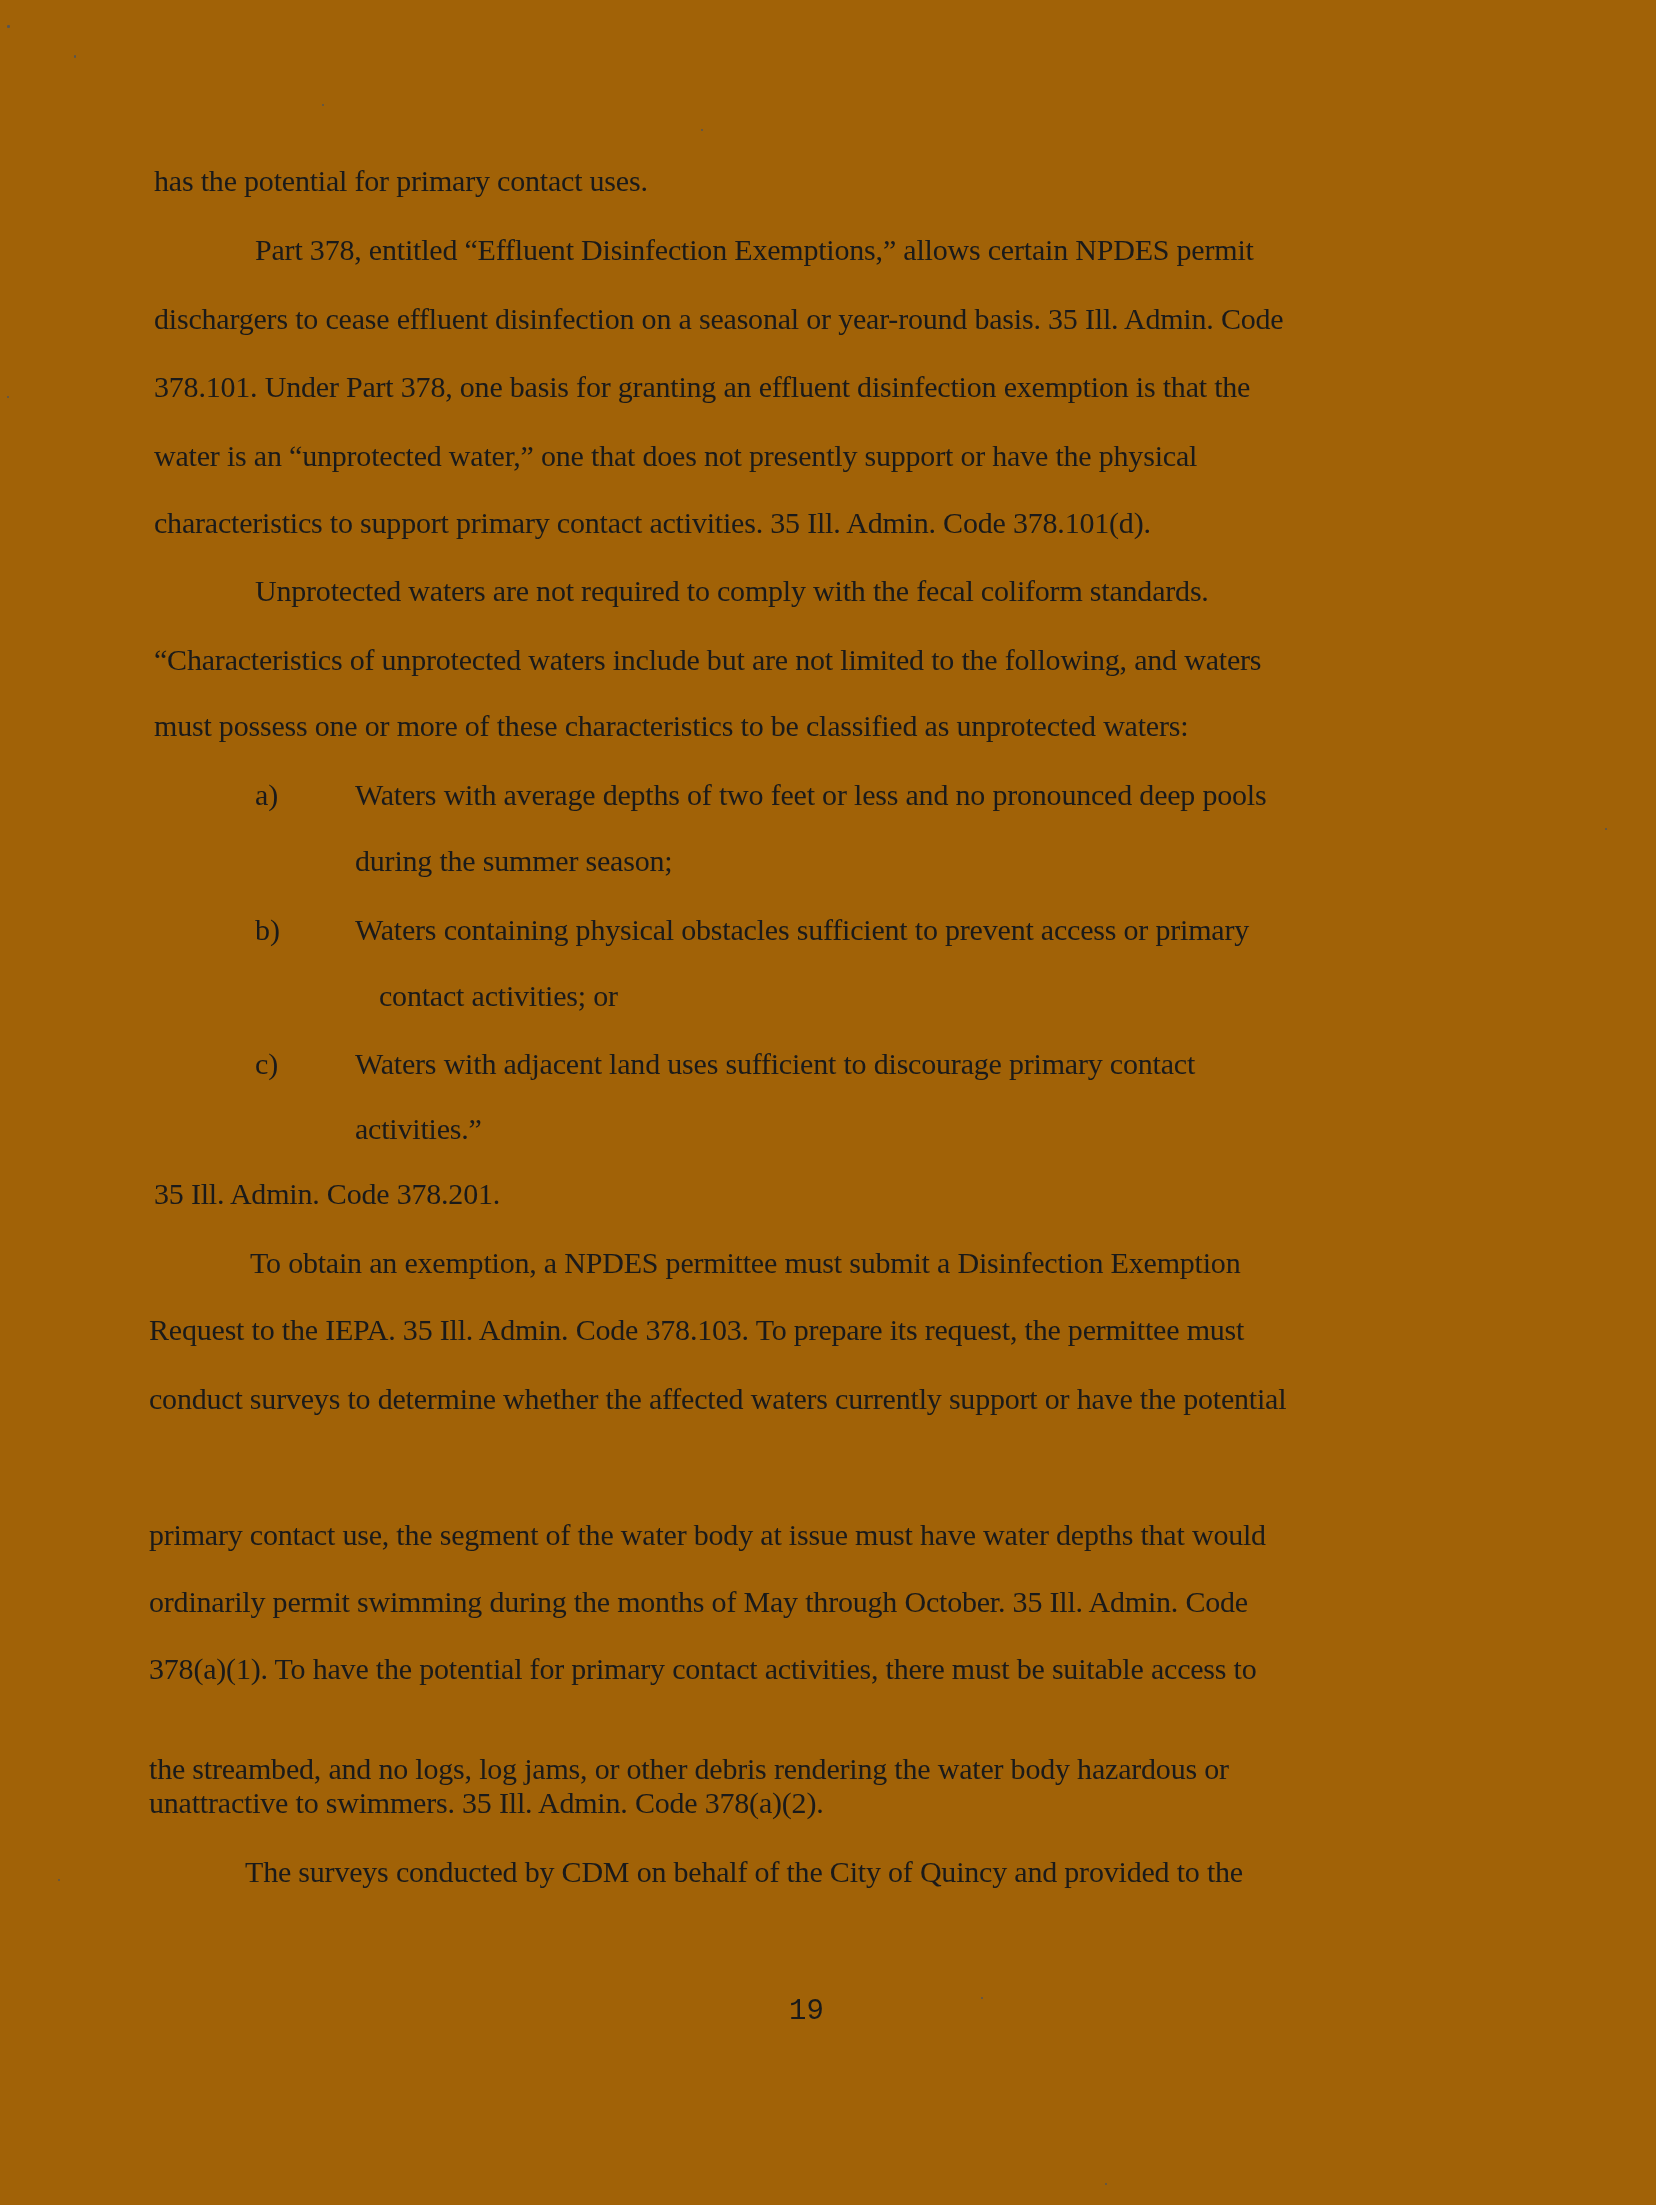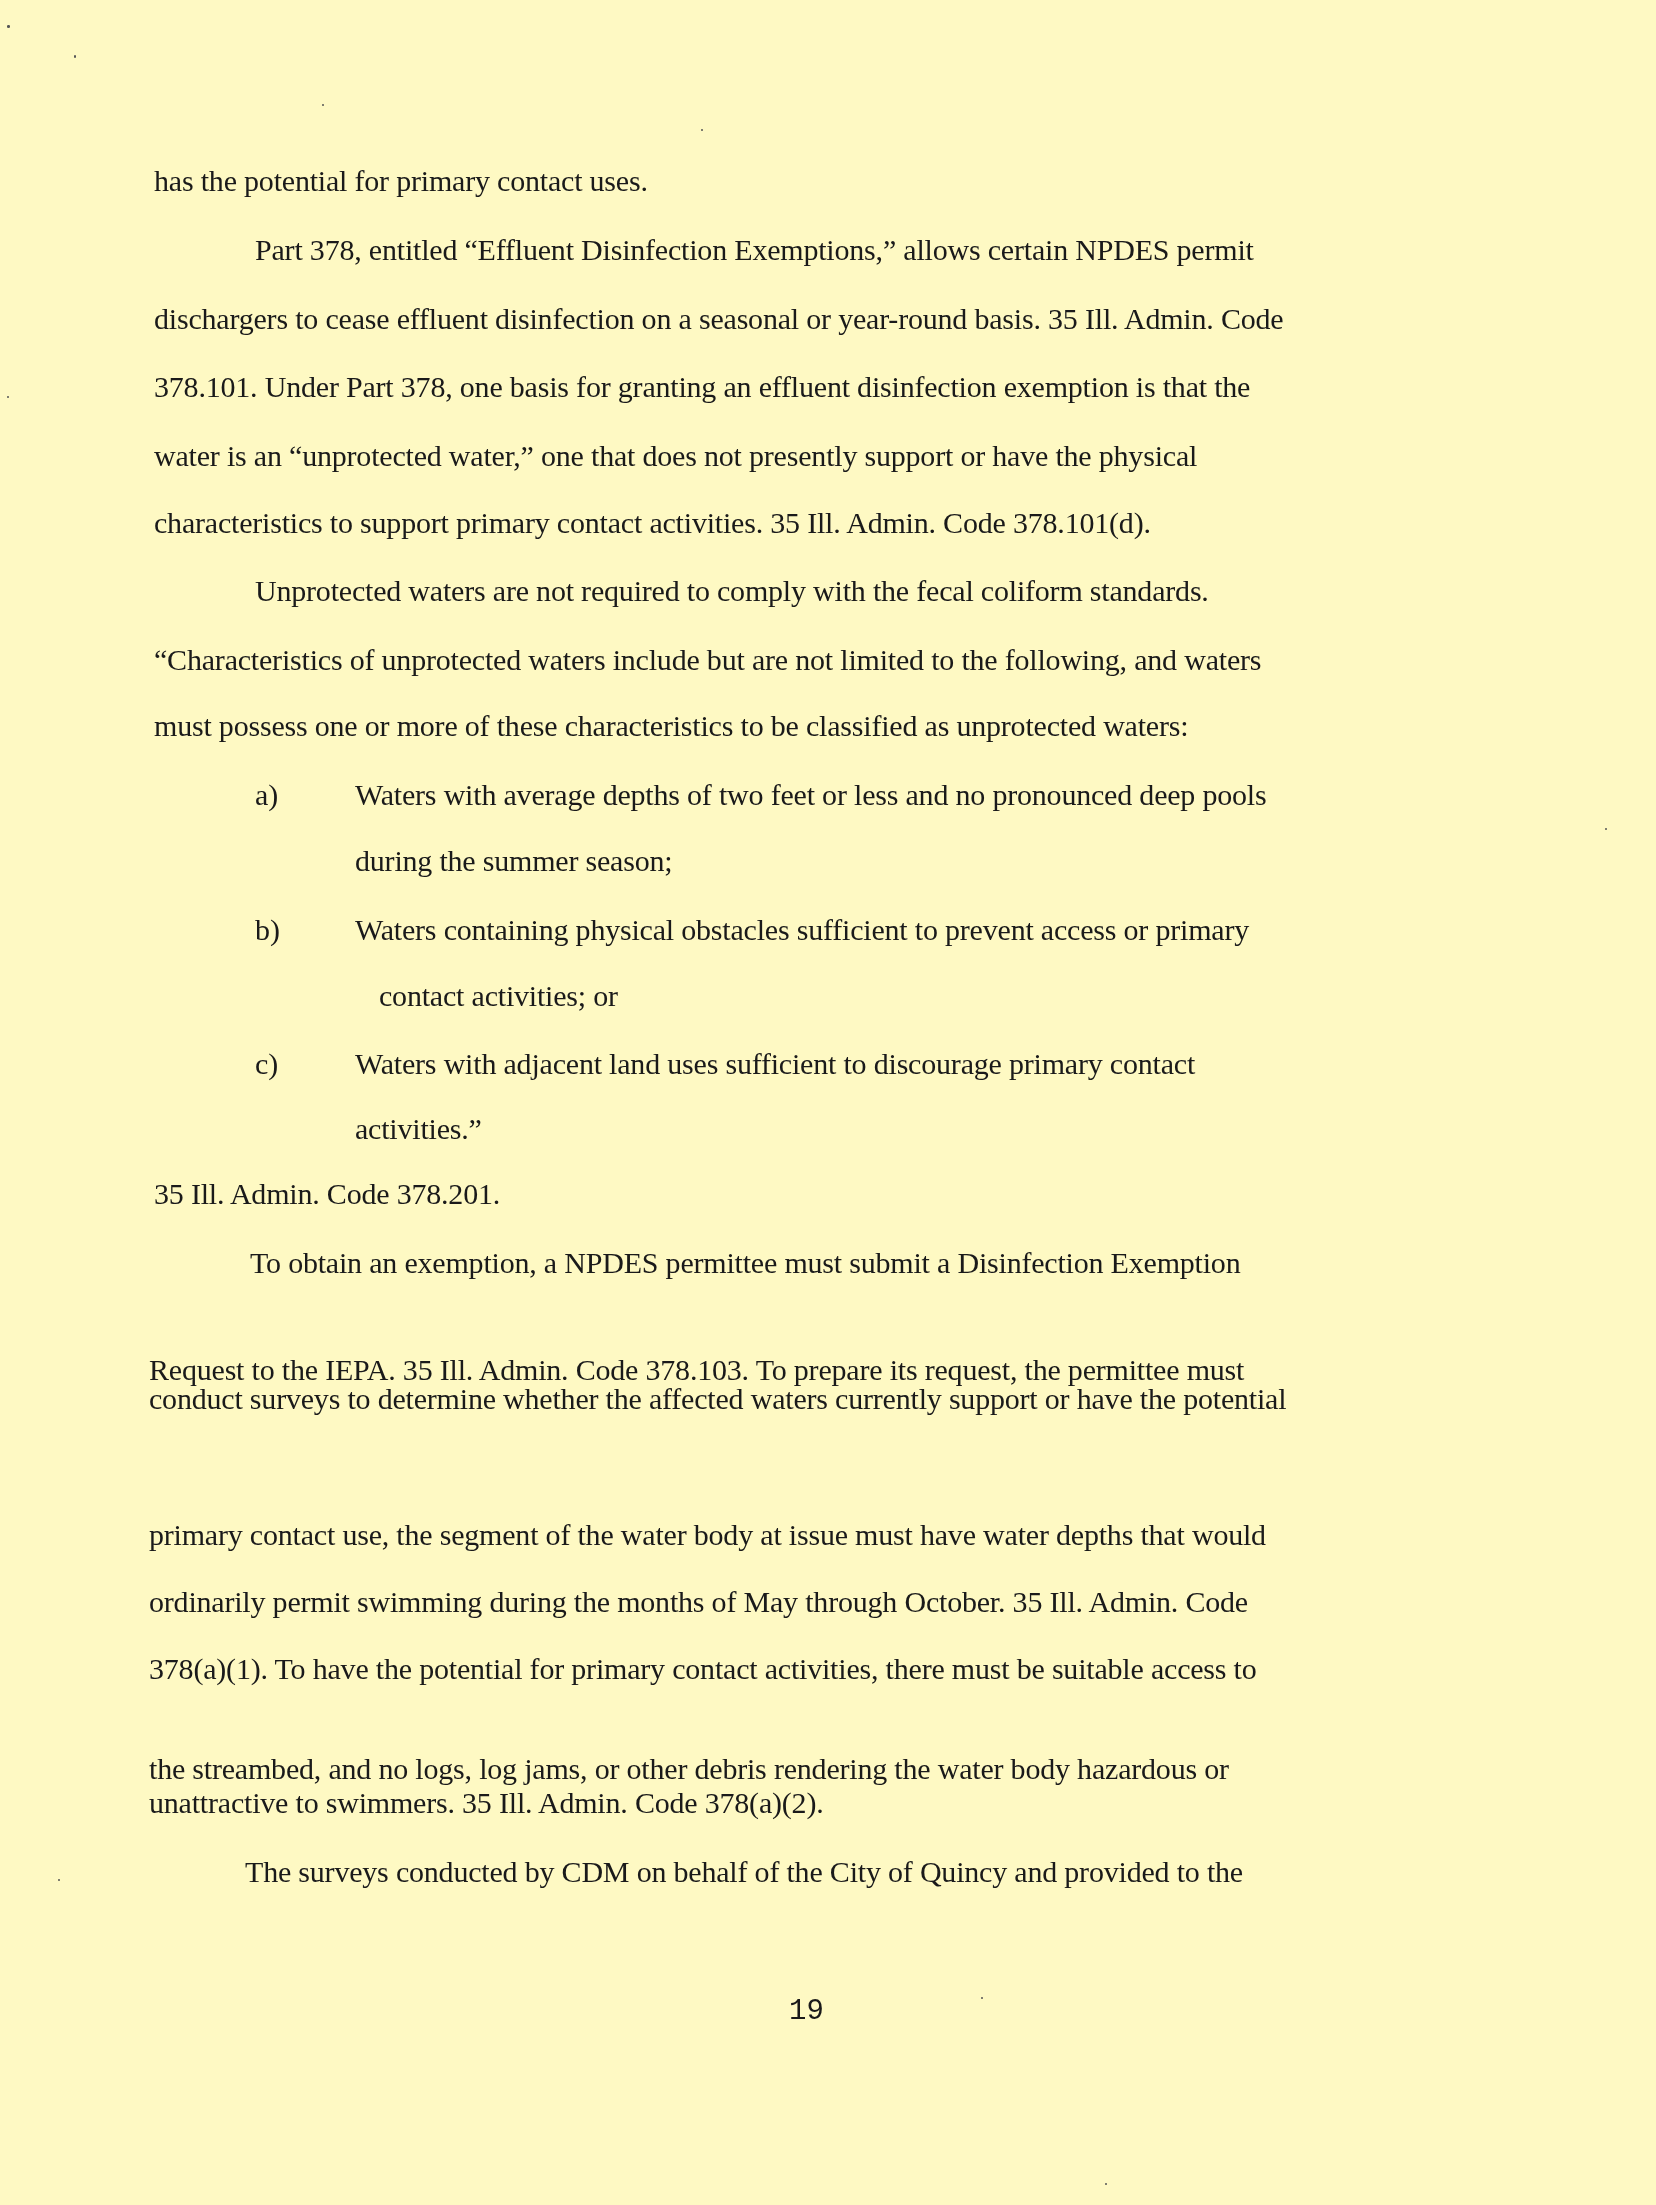--- a/index.html
+++ b/index.html
@@ -1,17 +1,17 @@
 <!DOCTYPE html>
 <html style="font-size:11px"><head>
 <meta charset="utf-8">
 <style>
   html, body { margin: 0; padding: 0; background: #ffffff; }
   body { width: 1657px; height: 2205px; position: relative; overflow: hidden; }
-  .page { position: absolute; left: 0; top: 0; width: 1657px; height: 2205px; background: #fef9c3; }
+  .page { position: absolute; left: 0; top: 0; width: 1657px; height: 2205px; background: #a16207; }
   .line {
     position: absolute;
     font-family: "Liberation Serif", "DejaVu Serif", serif;
     font-size: 30px;
     color: #1a1a1a;
     white-space: nowrap;
     letter-spacing: -0.2px;
     line-height: 1;
   }
   .label {
@@ -59,21 +59,21 @@
     <div>
       <span class="label" style="left:255px; top:1049px;">c)</span>
       <div class="line" style="left:355px; top:1049px;">Waters with adjacent land uses sufficient to discourage primary contact</div>
       <div class="line" style="left:355px; top:1114px;">activities.”</div>
     </div>
   </div>
 
   <div class="line" style="left:154px; top:1179px;">35 Ill. Admin. Code 378.201.</div>
 
   <div class="line" style="left:250px; top:1248px;">To obtain an exemption, a NPDES permittee must submit a Disinfection Exemption</div>
-  <div class="line" style="left:149px; top:1315px;margin-top:40px;">Request to the IEPA.  35 Ill. Admin. Code 378.103.  To prepare its request, the permittee must</div>
+  <div class="line" style="left:149px; top:1315px;">Request to the IEPA.  35 Ill. Admin. Code 378.103.  To prepare its request, the permittee must</div>
   <div class="line" style="left:149px; top:1384px;">conduct surveys to determine whether the affected waters currently support or have the potential</div>
   <div class="line" style="left:149px; top:1520px;">primary contact use, the segment of the water body at issue must have water depths that would</div>
   <div class="line" style="left:149px; top:1587px;">ordinarily permit swimming during the months of May through October.  35 Ill. Admin. Code</div>
   <div class="line" style="left:149px; top:1654px;">378(a)(1).  To have the potential for primary contact activities, there must be suitable access to</div>
   <div class="line" style="left:149px; top:1721px;margin-top:33px;">the streambed, and no logs, log jams, or other debris rendering the water body hazardous or</div>
   <div class="line" style="left:149px; top:1788px;">unattractive to swimmers.  35 Ill. Admin. Code 378(a)(2).</div>
   <div class="line" style="left:245px; top:1857px;">The surveys conducted by CDM on behalf of the City of Quincy and provided to the</div>
 
   <div class="pagenum">19</div>
 

